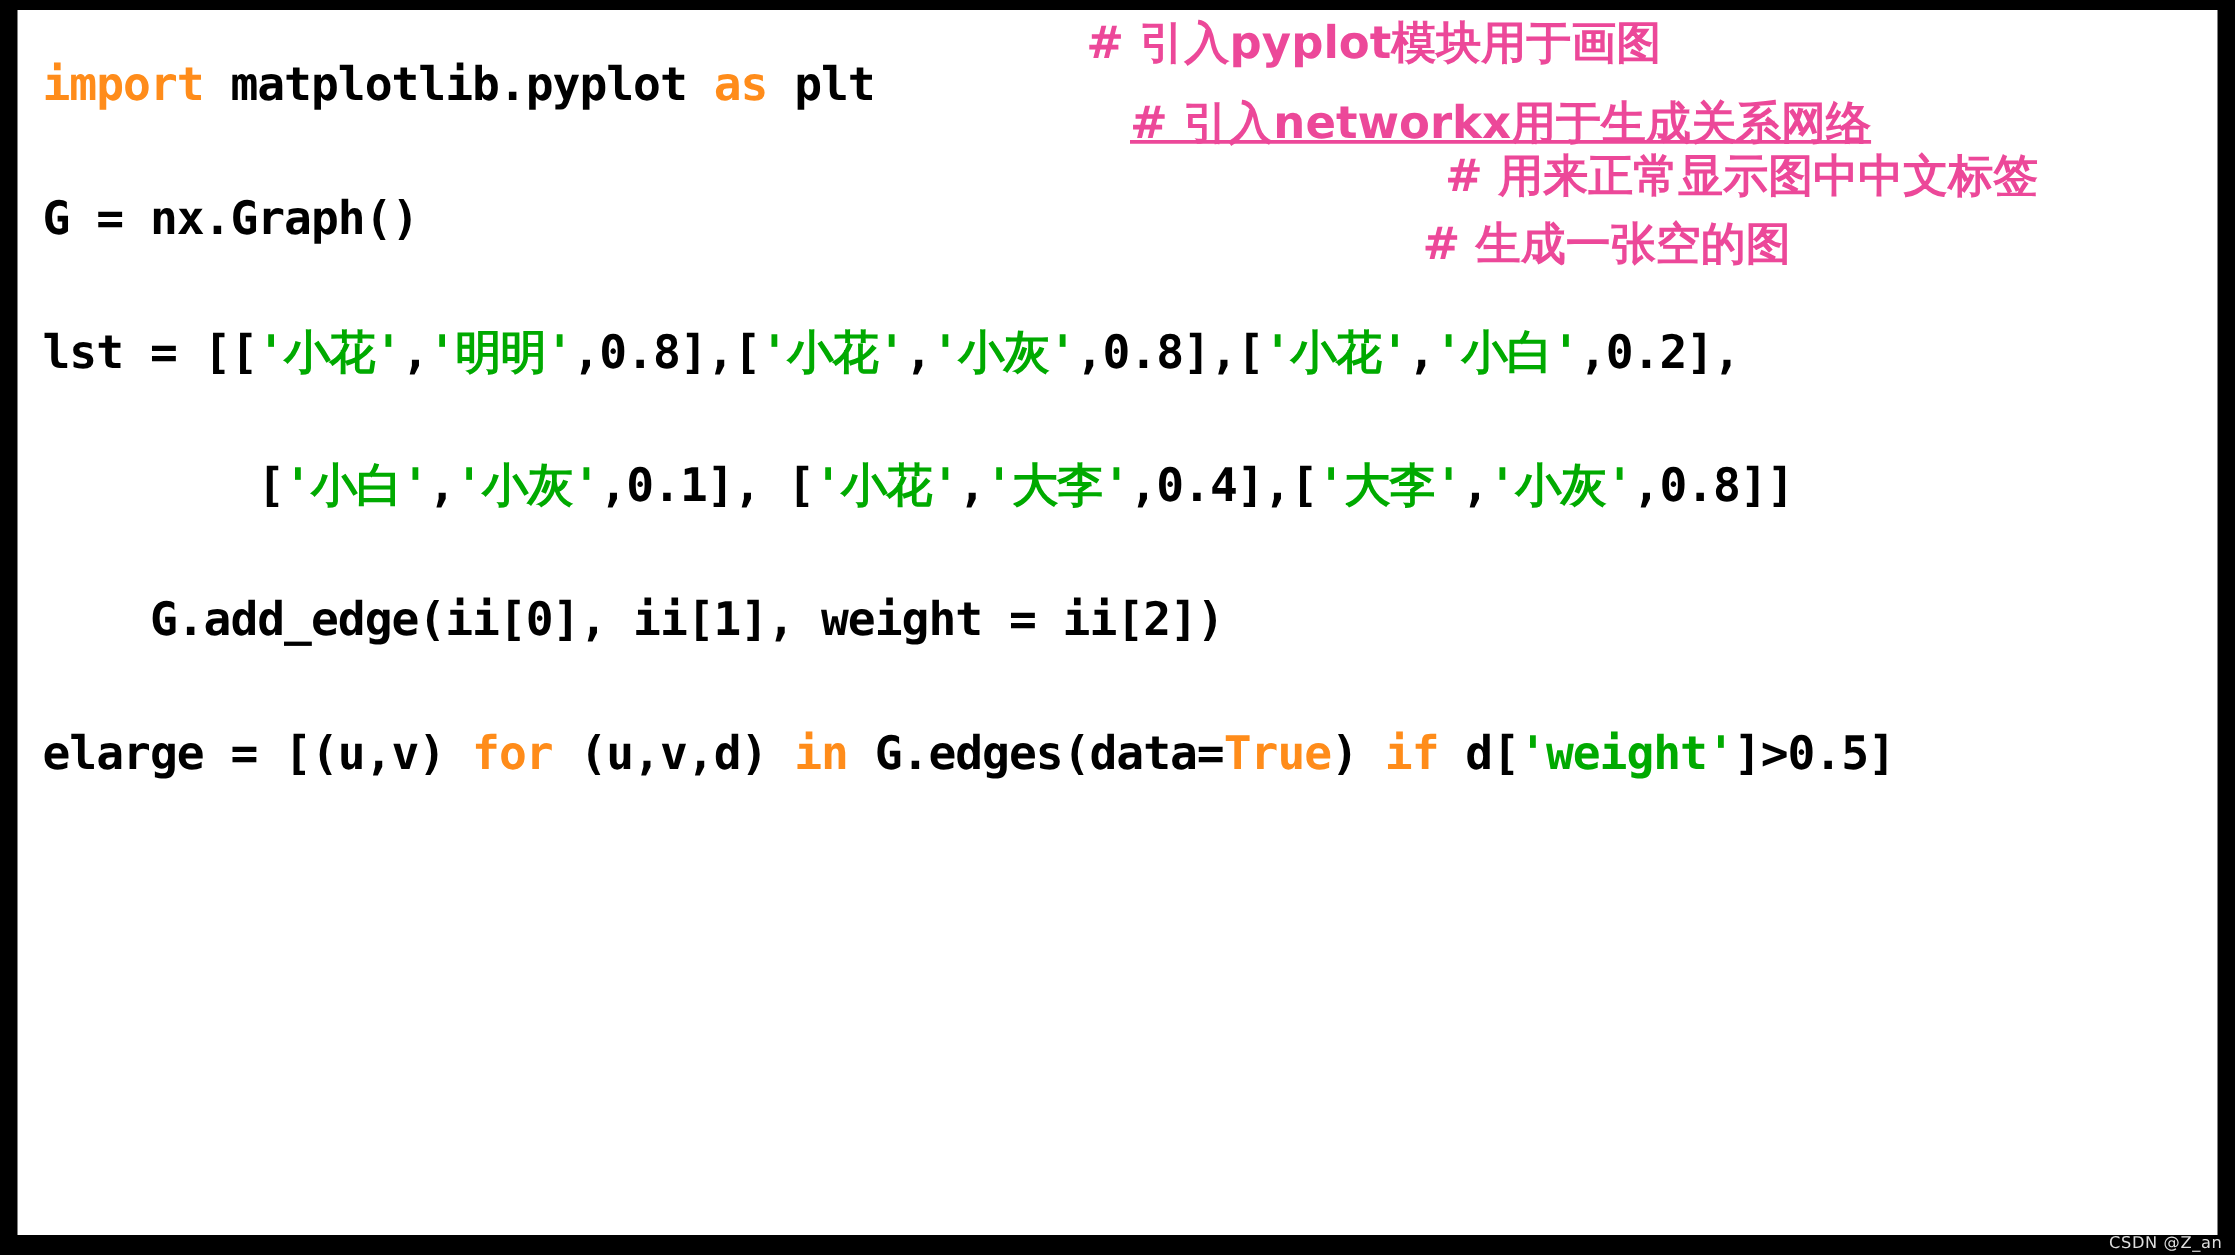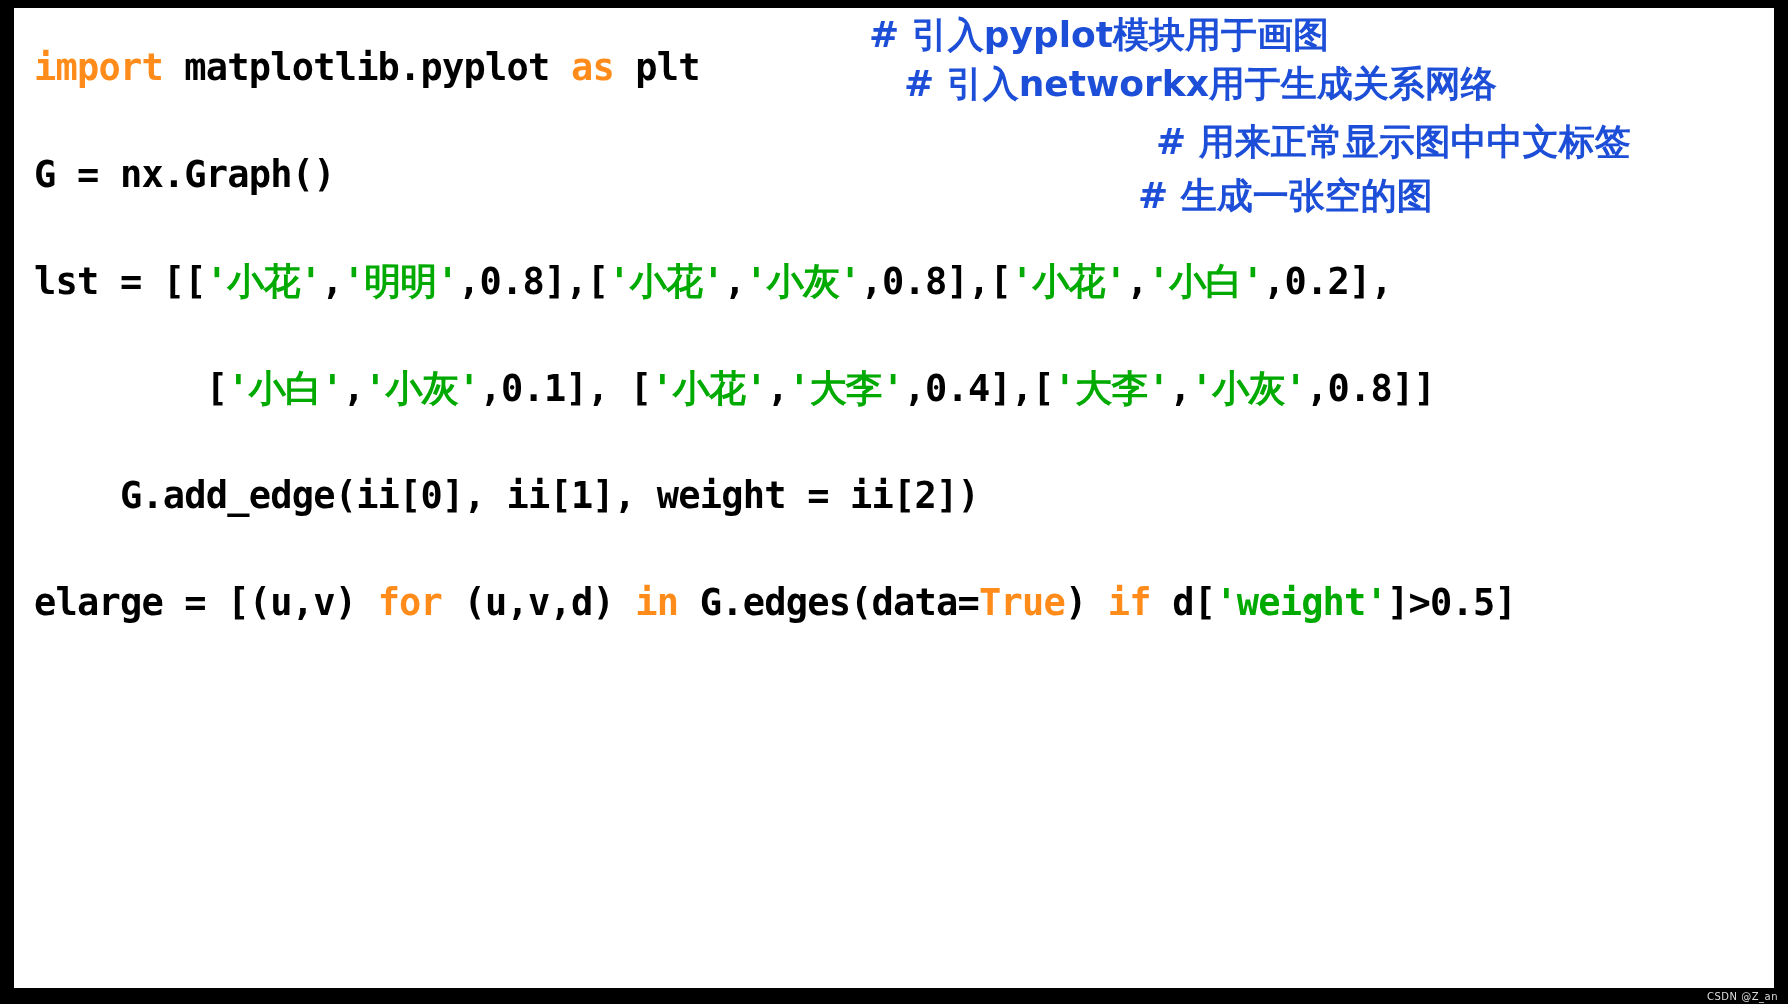--- a/index.html
+++ b/index.html
@@ -44,33 +44,33 @@
     display: block;
     margin-left: 20px;
   }
   .tok { white-space: pre; }
   .kw  { color: #ff8c1a; }           
   .str { color: #00aa00; }           
   .plain { color: #000000; }
   
   .cmt-right {
     position: absolute;
-    color: #1d4ed8;
+    color: #ec4899;
     font-family: "DejaVu Sans", "Liberation Sans", sans-serif;
     font-weight: 700;
     font-size: 36px;
     line-height: 53.5px;
     white-space: pre;
   }
   #watermark {
     position: absolute;
     right: 10px;
     bottom: 2px;
     font-family: "DejaVu Sans", "Liberation Sans", sans-serif;
-    font-size: 10px;
+    font-size: 13px;
     color: #dedede;
     letter-spacing: 0.5px;
   }
 </style>
 </head>
 <body>
 
 <div id="screenshot">
   <div id="code-canvas">
     <pre id="code-block"><span class="line"><span class="tok kw">import</span><span class="tok plain"> matplotlib.pyplot </span><span class="tok kw">as</span><span class="tok plain"> plt</span></span>
@@ -84,19 +84,19 @@
 
 
 
 
 
 
 
 </pre>
     <div id="right-comments-layer">
         <div class="cmt-right" style="left: 855px; top: 0px;"># 引入pyplot模块用于画图</div>
-        <div class="cmt-right" style="left: 890px; top: 49px;"># 引入networkx用于生成关系网络</div>
+        <div class="cmt-right" style="left: 890px; top: 64px; text-decoration: underline;"># 引入networkx用于生成关系网络</div>
         <div class="cmt-right" style="left: 1142px; top: 107px;"># 用来正常显示图中中文标签</div>
         <div class="cmt-right" style="left: 1124px; top: 160.5px;"># 生成一张空的图</div>
       </div>
   </div>
   <div id="watermark">CSDN @Z_an</div>
 </div>
 
 </body></html>

